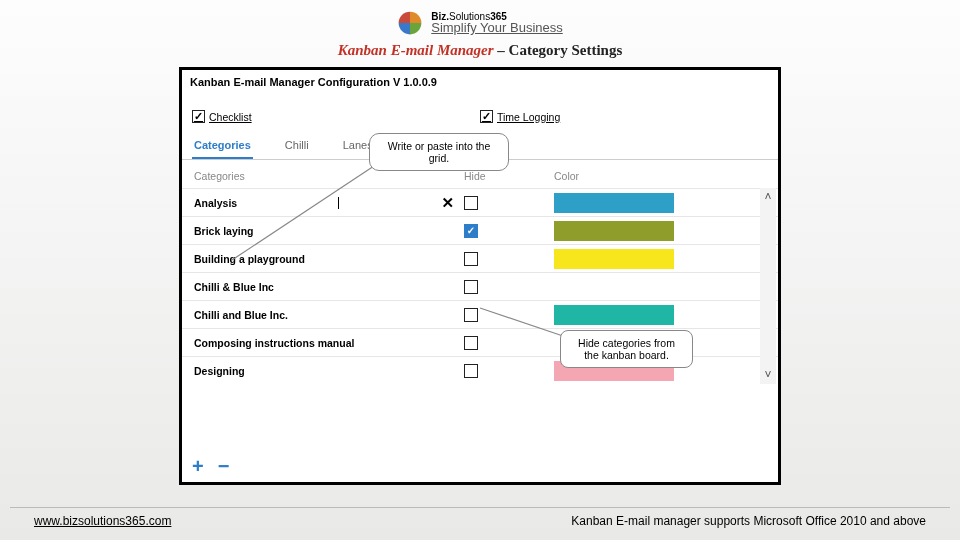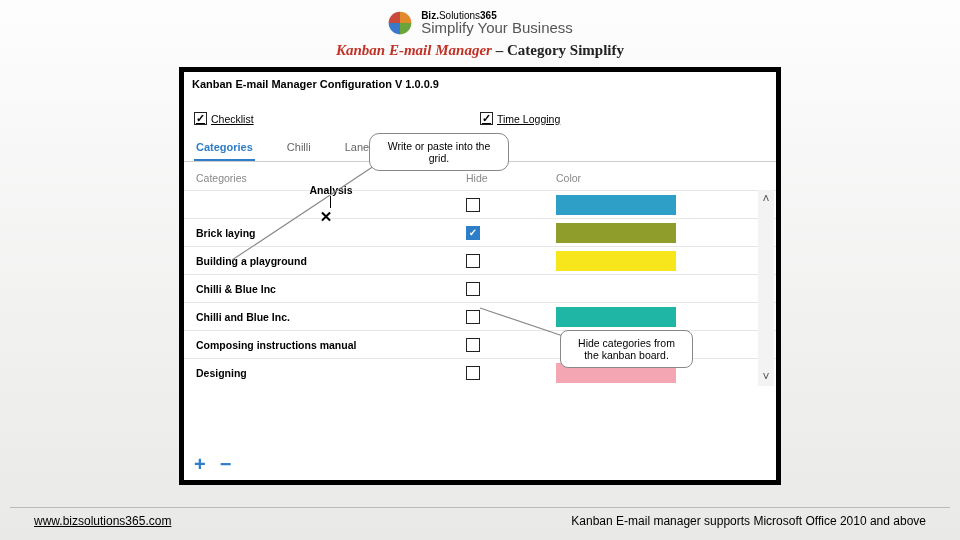--- a/index.html
+++ b/index.html
@@ -1,24 +1,24 @@
 <!DOCTYPE html>
 <html><head>
 <meta charset="utf-8">
 <style>
   * { box-sizing: border-box; margin: 0; padding: 0; }
   html, body { width: 960px; height: 540px; font-family: Arial, sans-serif; background: linear-gradient(to bottom, #fdfdfd 0%, #e9e9e8 100%); }
   .logo-row { display:flex; align-items:center; justify-content:center; gap:8px; padding:10px 0 4px; }
   .logo-svg { width:26px; height:26px; }
   .logo-text { font-size:10px; font-weight:bold; }
   .logo-text .thin { font-weight:normal; }
-  .logo-sub { font-size:15px; color:#555; margin-top:-2px; }
+  .logo-sub { font-size:13px; color:#555; margin-top:-2px;text-decoration:underline; }
   .page-title { text-align:center; font:italic bold 15px Georgia, serif; color:#c23126; margin-top:2px; }
   .page-title .dark { color:#222; font-style:normal; }
-  .config-window { position:relative; width:602px; height:418px; margin:8px auto 0; background:#fff; border:5px solid #000000; }
+  .config-window { position:relative; width:602px; height:418px; margin:8px auto 0; background:#fff; border:3px solid #000000; }
   .cfg-title { font:bold 11px Arial; padding:6px 8px 22px; }
   .feature-row { display:flex; padding:0 10px 6px; font:10.5px Arial;text-decoration:underline; }
   .feature { display:flex; align-items:center; gap:4px; width:50%; }
   .chk-icon { width:13px; height:13px; border:1.5px solid #222; display:flex; align-items:center; justify-content:center; }
   .chk-icon.checked::after { content:"✓"; font-size:11px; line-height:1; font-weight:bold; }
   .tabbar { display:flex; padding:4px 10px 0; gap:30px; font:11px Arial; color:#666; border-bottom:1px solid #ccc; }
   .tab { padding:6px 2px; cursor:pointer; }
   .tab.active { color:#2d7dc9; font-weight:bold; border-bottom:2px solid #2d7dc9; }
   .grid-header { display:flex; padding:10px 12px 6px; font:10.5px Arial; color:#888; }
   .col-cat { flex:0 0 270px; }
@@ -55,21 +55,21 @@
   </svg>
   <div>
     <div class="logo-text">
       <span>Biz.</span><span class="thin">Solutions</span><span>365</span>
     </div>
     <div class="logo-sub">Simplify Your Business</div>
   </div>
 </div>
 
 <div class="page-title">
-  <span>Kanban E-mail Manager</span><span class="dark"><span> – </span><span>Category Simplify</span></span>
+  <span>Kanban E-mail Manager</span><span class="dark"><span> – </span><span>Category Settings</span></span>
 </div>
 
 <div class="config-window">
   <div class="cfg-title">Kanban E-mail Manager Configuration V 1.0.0.9</div>
 
   <div class="feature-row">
     <div class="feature">
       <span class="chk-icon checked"></span>
       <span>Checklist</span>
     </div>
@@ -90,21 +90,21 @@
     <div class="col-hide">Hide</div>
     <div class="col-color">Color</div>
   </div>
 
   <div class="grid-body" id="grid-body">
     <div class="scroller">
       <span class="arrow">˄</span>
       <span class="arrow">˅</span>
     </div>
   <div class="row">
-        <div class="col-cat" style="display: flex; justify-content: space-between; align-items: center; flex-direction: column;">
+        <div class="col-cat" style="display: flex; justify-content: space-between; align-items: center;">
           <span>Analysis</span>
           <span style="border-left:1px solid #000;margin-left:1px;">&nbsp;</span>
           <span class="clear-x">✕</span>
         </div>
         <div class="col-hide">
           <div class="hide-box"></div>
         </div>
         <div class="col-color">
           <div class="color-swatch" style="background: rgb(46, 160, 199);"></div>
         </div>

